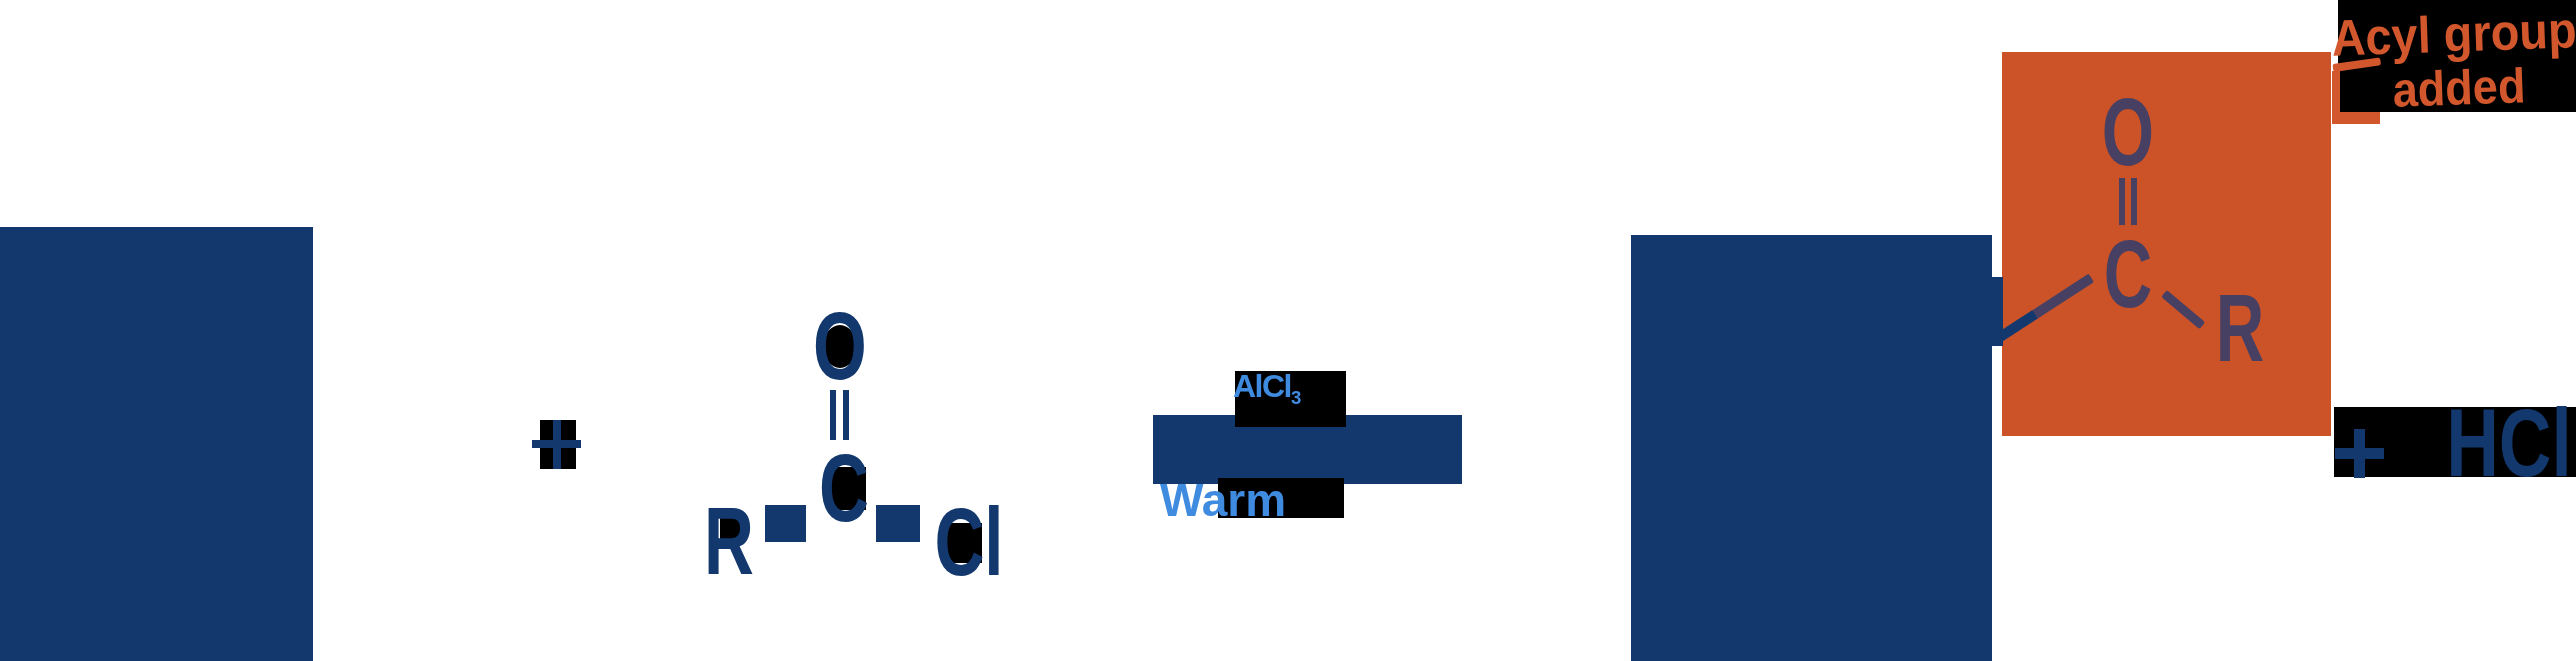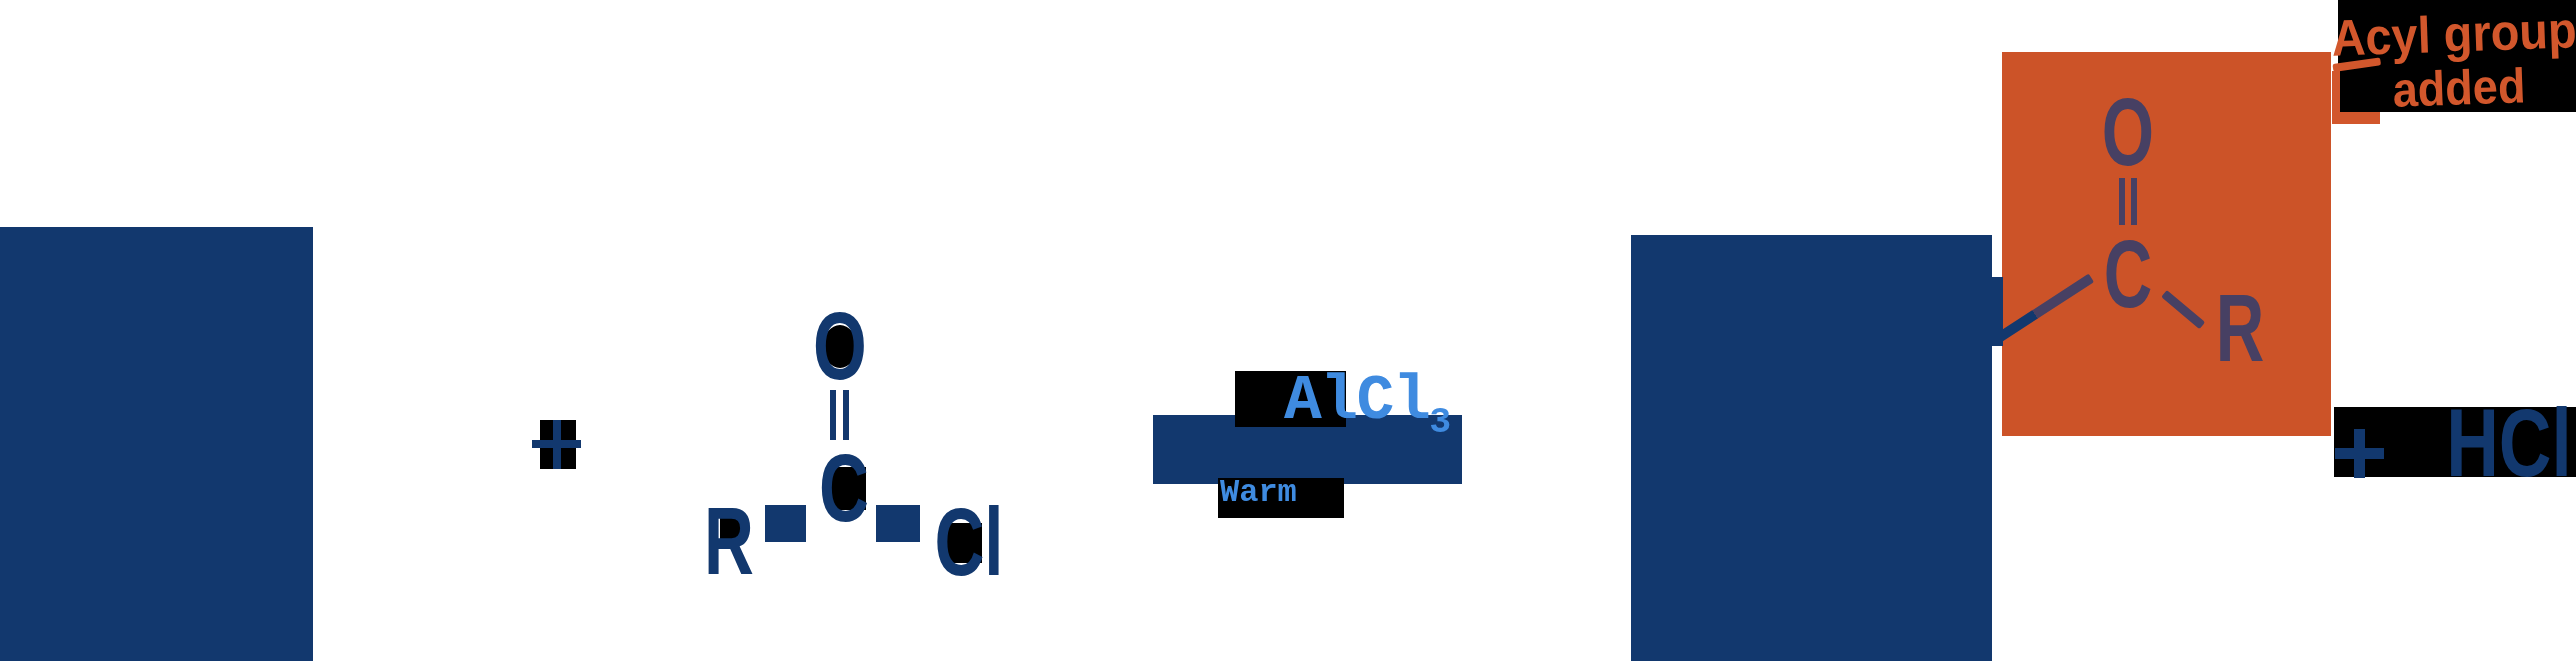--- a/index.html
+++ b/index.html
@@ -50,24 +50,24 @@
 
   <div class="abs blackbox z2" style="left:720px;top:516px;width:22.5px;height:22.5px;"></div>
   <div class="chem big z3" style="left:729px;top:541px;">R</div>
 
   <div class="abs blackbox z2" style="left:945px;top:523px;width:37px;height:40px;"></div>
   <div class="chem big z3" style="left:969px;top:542px;">Cl</div>
 
   <div class="abs navy z1" style="left:1153px;top:415px;width:309px;height:69px;"></div>
 
   <div class="abs blackbox z2" style="left:1235px;top:371px;width:111px;height:56px;"></div>
-  <div class="lightblue z3" style="left:1284px;top:370px;font-size:63px;letter-spacing:-1.5px;font-family:Liberation Mono, monospace;"><span>AlCl</span><sub>3</sub></div>
+  <div class="lightblue z3" style="left:1233px;top:370px;font-size:32px;letter-spacing:-1.5px;"><span>AlCl</span><sub>3</sub></div>
 
   <div class="abs blackbox z2" style="left:1218px;top:478px;width:126px;height:40px;"></div>
-  <div class="lightblue z3" style="left:1220px;top:477px;font-size:32px;font-family:Liberation Mono, monospace;">Warm</div>
+  <div class="lightblue z3" style="left:1160px;top:477px;font-size:46px;">Warm</div>
 
   <div class="abs navy z1" style="left:1631px;top:235px;width:361px;height:427px;"></div>
   <div class="abs navy z2" style="left:1992px;top:277px;width:10.5px;height:69px;"></div>
 
   <div class="abs orangebox z1" style="left:2002px;top:52px;width:329px;height:384px;"></div>
 
   <div class="bond z3" style="left:1994px;top:336px;width:116px;height:9.7px;
        transform:rotate(-33deg);background:linear-gradient(90deg,var(--navy) 0 42%,var(--slate) 42% 100%);"></div>
 
   <div class="chem big product z3" style="left:2128px;top:132px;">O</div>

